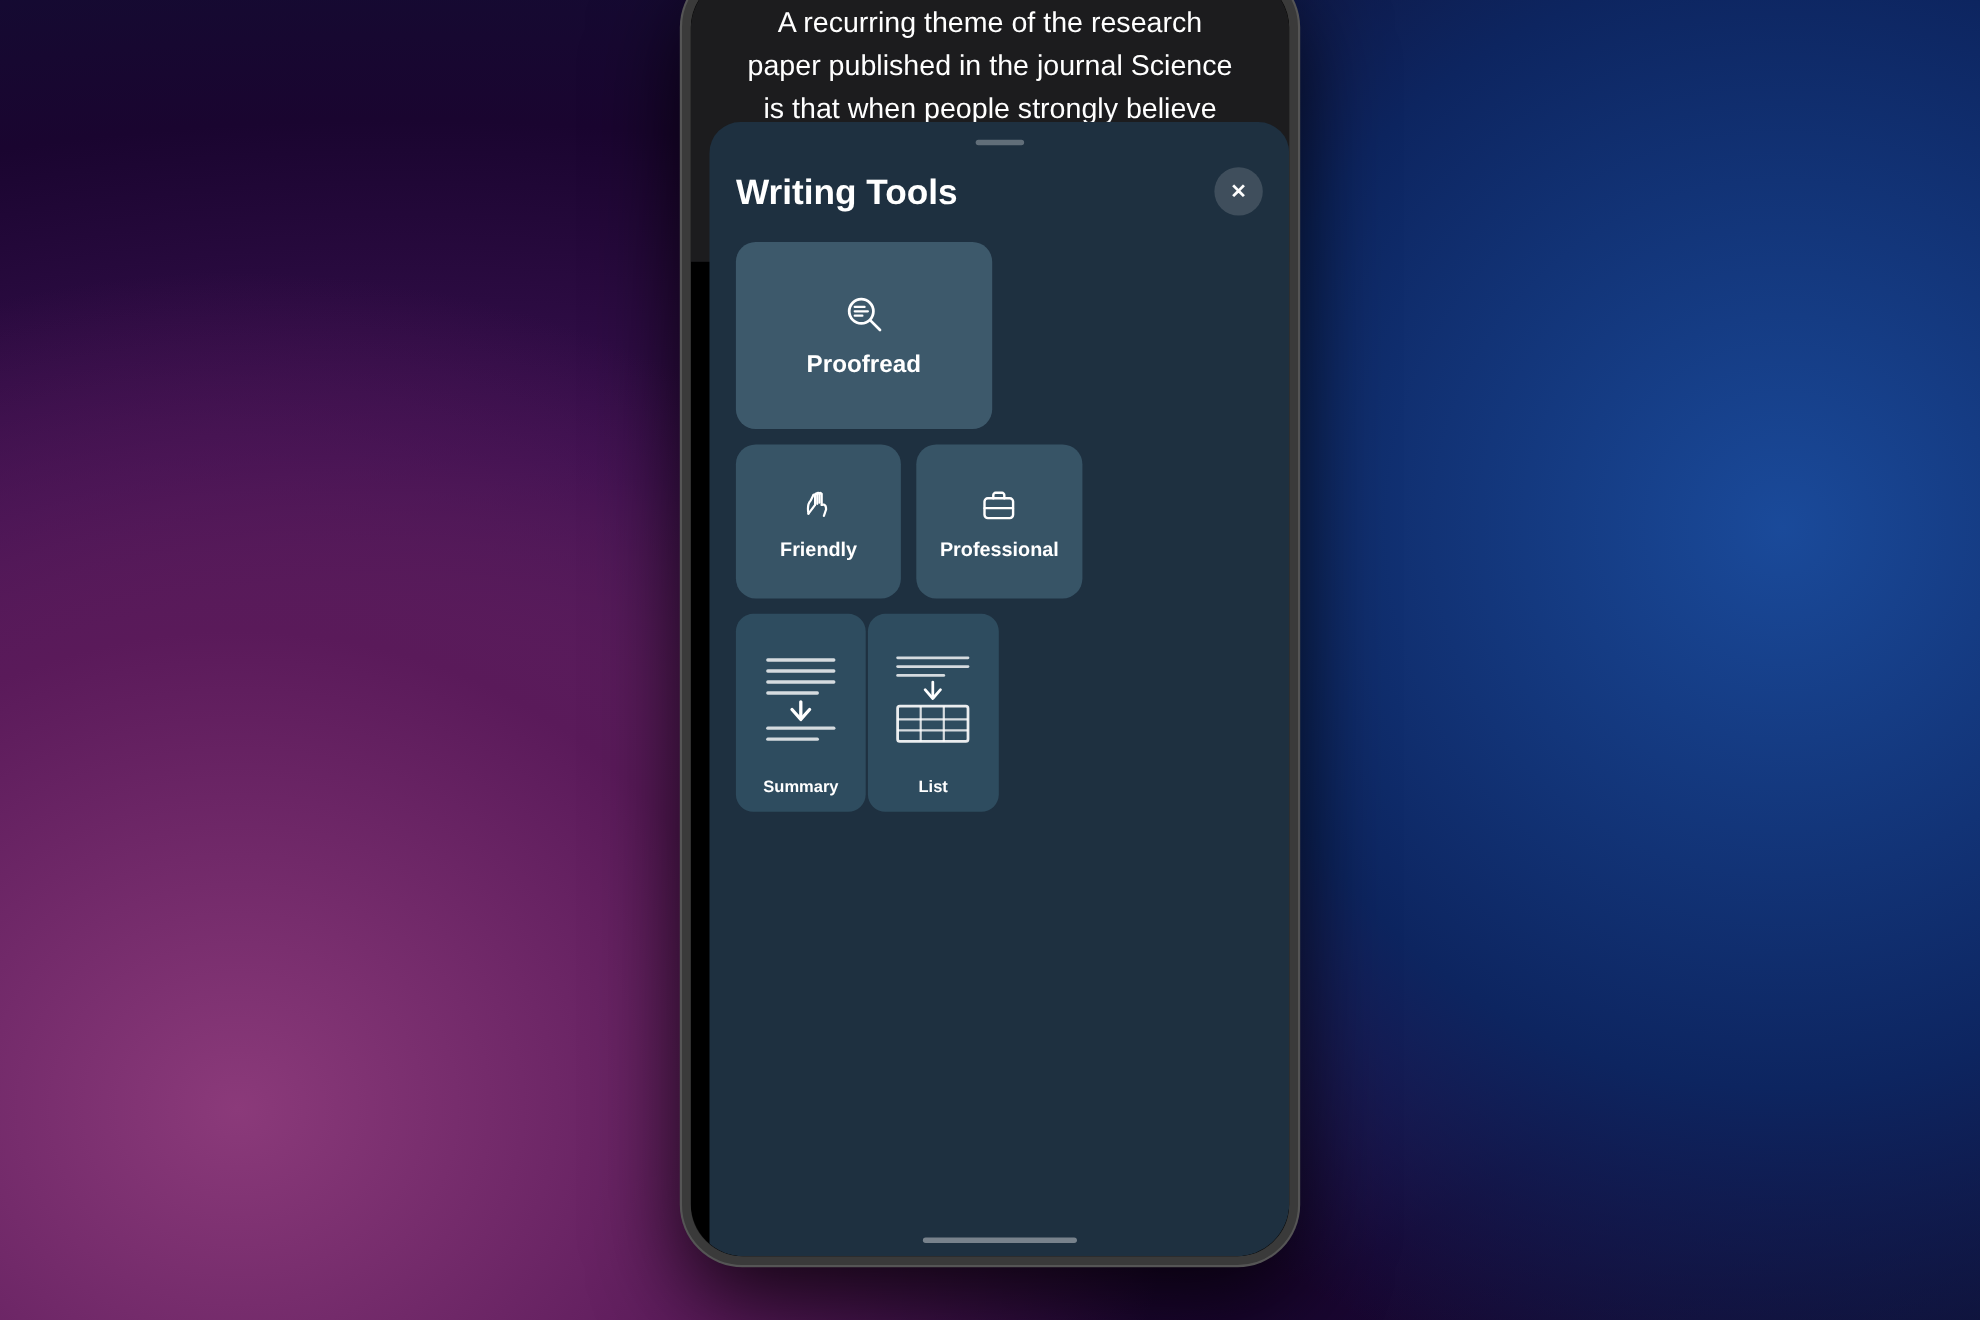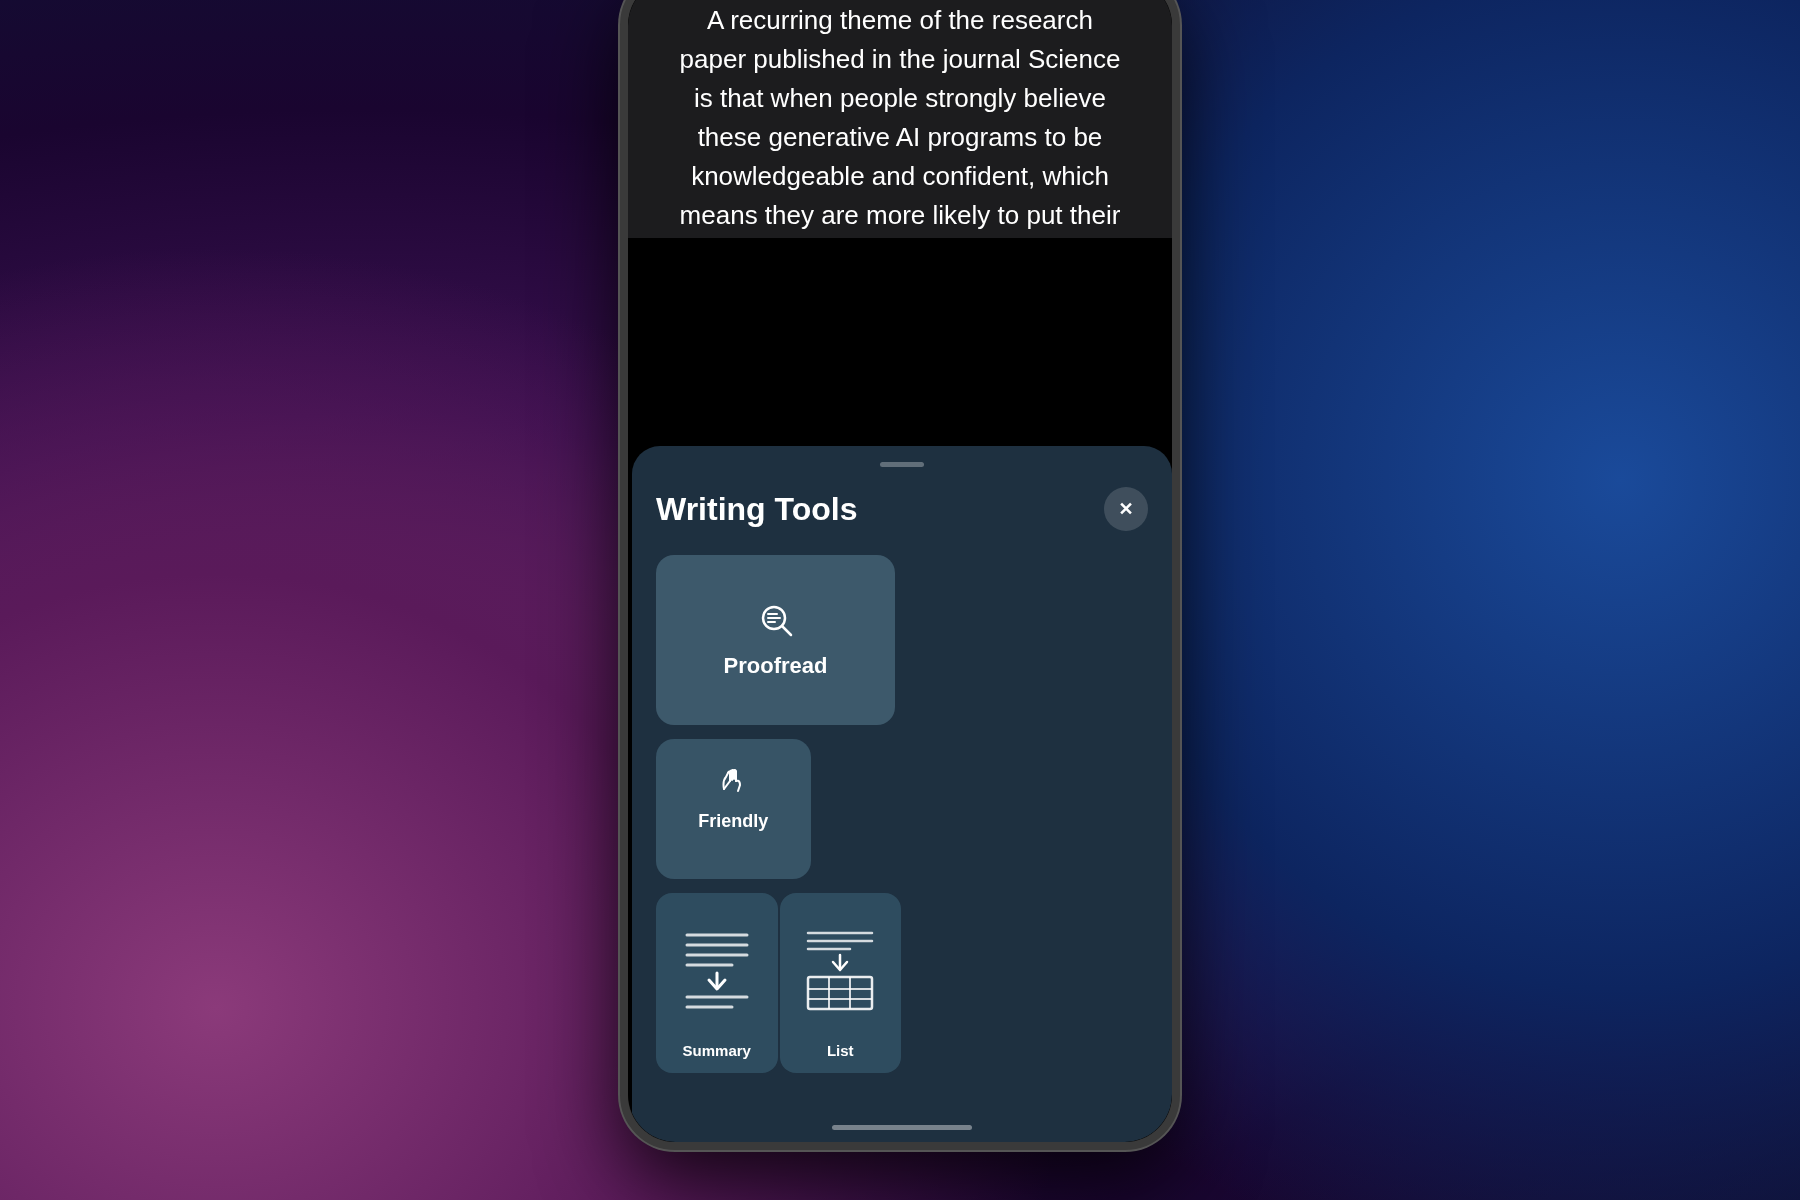--- a/index.html
+++ b/index.html
@@ -94,23 +94,23 @@
       font-weight: 400;
       color: #ffffff;
       line-height: 1.5;
       text-align: center;
     }
 
     
     .writing-tools-sheet {
       position: absolute;
       bottom: 0;
-      left: 4px;
+      left: 17px;
       right: 0;
-      height: 696px;
+      height: 1031px;
       background: #1e3040;
       border-radius: 28px 28px 0 0;
       padding: 16px 24px 40px;
     }
 
     
     .drag-handle {
       width: 44px;
       height: 5px;
       background: rgba(255,255,255,0.3);
@@ -201,21 +201,21 @@
       grid-template-columns: 1fr 1fr 1fr;
       gap: 14px;
     }
 
     .tool-btn-medium {
       background: rgba(80, 120, 140, 0.5);
       border-radius: 18px;
       display: flex;
       flex-direction: column;
       align-items: center;
-      justify-content: flex-start;
+      justify-content: center;
       gap: 12px;
       padding: 22px 14px;
       cursor: pointer;
       border: none;
       color: #fff;
       min-height: 140px;
     }
 
     .tool-label-medium {
       font-size: 18px;
@@ -357,20 +357,31 @@
                   <path d="M16 11 C16 10 17 9 18 10 L18 19" stroke="white" stroke-width="2" stroke-linecap="round" fill="none"></path>
                   <path d="M18 10 C18 9 19 8.5 20 9.5 L20 18" stroke="white" stroke-width="2" stroke-linecap="round" fill="none"></path>
                   <path d="M20 10 C20 9 21 8.5 22 10 L22 20" stroke="white" stroke-width="2" stroke-linecap="round" fill="none"></path>
                   <path d="M22 20 C22 20 26 18 26 24 L24 30" stroke="white" stroke-width="2" stroke-linecap="round" fill="none"></path>
                   <path d="M16 20 L10 28" stroke="white" stroke-width="2" stroke-linecap="round" fill="none"></path>
                 </svg>
               </div>
               <span class="tool-label-medium">Friendly</span>
             </button>
 
+            <button class="tool-btn-medium">
+              <div class="tool-icon professional-icon">
+                <svg class="icon-svg" viewBox="0 0 38 38" fill="none" xmlns="http://www.w3.org/2000/svg">
+
+                  <rect x="6" y="14" width="26" height="18" rx="3" stroke="white" stroke-width="2.2" fill="none"></rect>
+                  <path d="M14 14 L14 11 C14 10 15 9 16 9 L22 9 C23 9 24 10 24 11 L24 14" stroke="white" stroke-width="2.2" stroke-linecap="round" fill="none"></path>
+                  <line x1="6" y1="23" x2="32" y2="23" stroke="white" stroke-width="2" stroke-linecap="round"></line>
+                </svg>
+              </div>
+              <span class="tool-label-medium">Professional</span>
+            </button>
 
 
           </div>
 
           <div class="row-small">
 
             <button class="tool-btn-small">
               <div class="tool-icon-area">
                 <svg class="summary-icon-svg" viewBox="0 0 80 90" fill="none" xmlns="http://www.w3.org/2000/svg">
                   <line x1="10" y1="10" x2="70" y2="10" stroke="white" stroke-width="3" stroke-linecap="round" opacity="0.8"></line>

